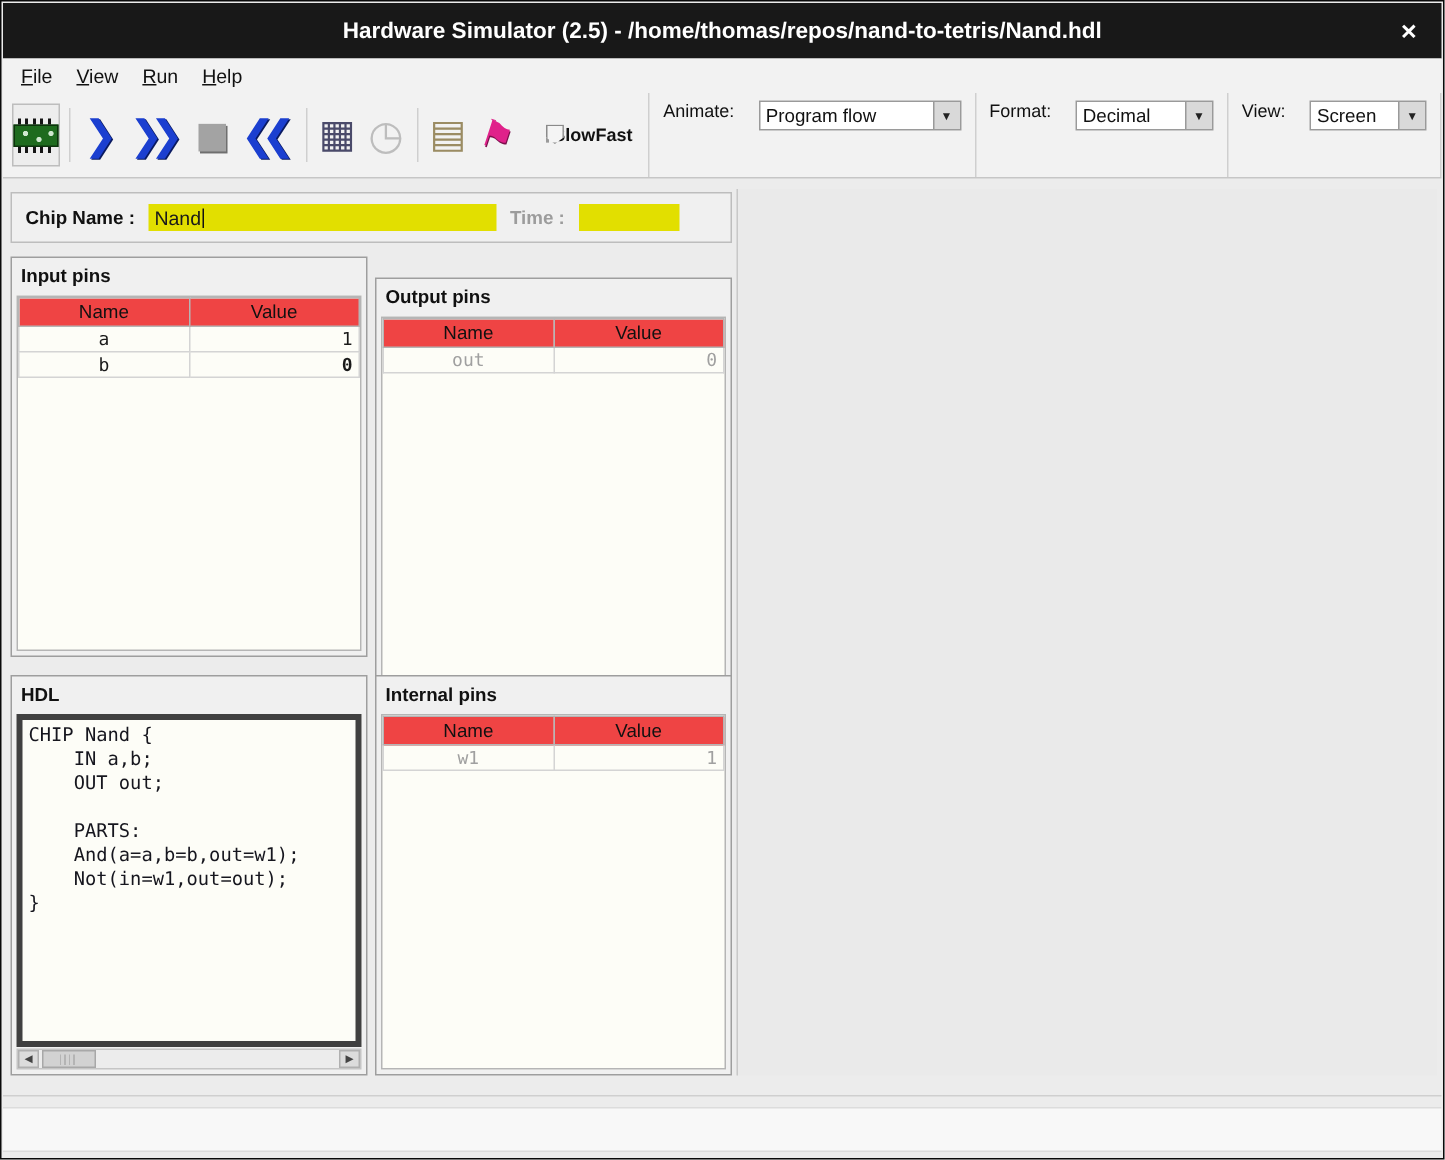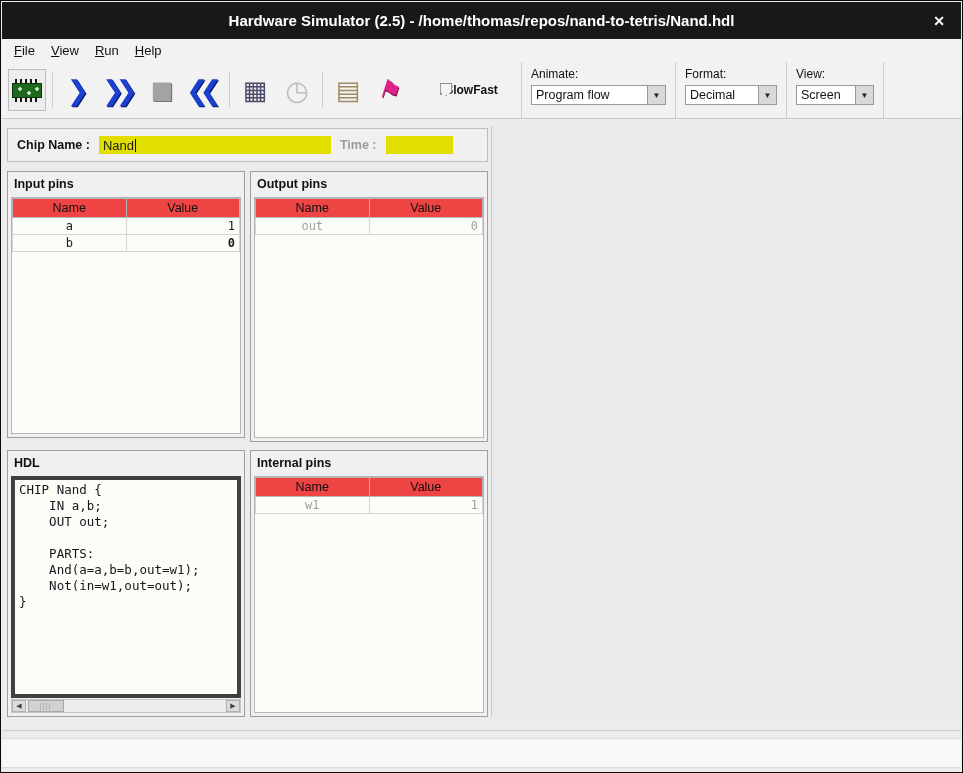--- a/index.html
+++ b/index.html
@@ -85,21 +85,21 @@
     position:absolute; left:44%; top:0; width:12px; height:13px;
     background:#f4f4f4; border:1px solid #8a8a8a;
     clip-path:polygon(0 0, 100% 0, 100% 65%, 50% 100%, 0 65%);
     cursor:grab;
   }
   .slider-labels{ display:flex; justify-content:space-between; font-size:12px; font-weight:bold; color:#111; }
 
   .tgroup{
     align-self:stretch; padding:5px 9px 0 9px;
     border-left:1px solid #cfcfcf;
-    display:flex; flex-direction:column; gap:4px;
+    display:flex; flex-direction:row; gap:16px;
   }
   .tgroup.last{ border-right:1px solid #cfcfcf; }
   .tlabel{ font-size:12px; color:#111; }
   .combo{ display:flex; height:20px; border:1px solid #9a9a9a; background:#fff; cursor:pointer; }
   .combo-value{ flex:1; font-size:12.5px; padding:2px 4px 0 4px; white-space:nowrap; overflow:hidden; color:#111; }
   .combo-btn{
     width:18px; background:#d9d9d9; border-left:1px solid #9a9a9a;
     display:flex; align-items:center; justify-content:center;
     font-size:8px; color:#222;
   }
@@ -122,21 +122,21 @@
   .time-field{ margin-left:9px; width:67px; }
 
   
   .panel{ position:absolute; border:1px solid #9e9e9e; background:#f0f0f0; }
   .panel-title{ font-weight:bold; font-size:12.5px; padding:5px 6px 4px 6px; color:#111; }
   .panel-body{
     position:absolute; top:25px; left:3px; right:3px; bottom:3px;
     background:#fdfdf7; border:1px solid #b5b5b5; overflow:hidden;
   }
   #input-pins   { left:6px;   top:170px; width:238px; height:267px; }
-  #output-pins  { left:249px; top:170px; width:238px; height:271px; }
+  #output-pins  { left:249px; top:184px; width:238px; height:271px; }
   #hdl-panel    { left:6px;   top:449px; width:238px; height:267px; }
   #internal-pins{ left:249px; top:449px; width:238px; height:267px; }
 
   table.pins{ width:100%; border-collapse:collapse; table-layout:fixed; }
   table.pins th{
     height:19px; background:#ef4444; border:1px solid #b5b5b5;
     font-weight:normal; font-size:12.5px; color:#111;
   }
   table.pins td{
     height:16px; border:1px solid #d4d4d4;

